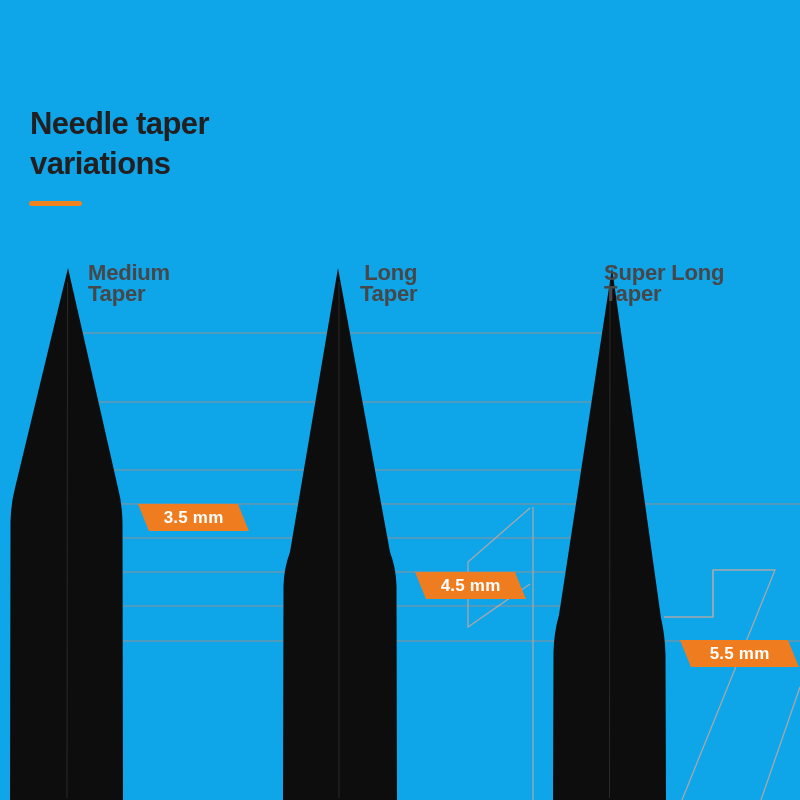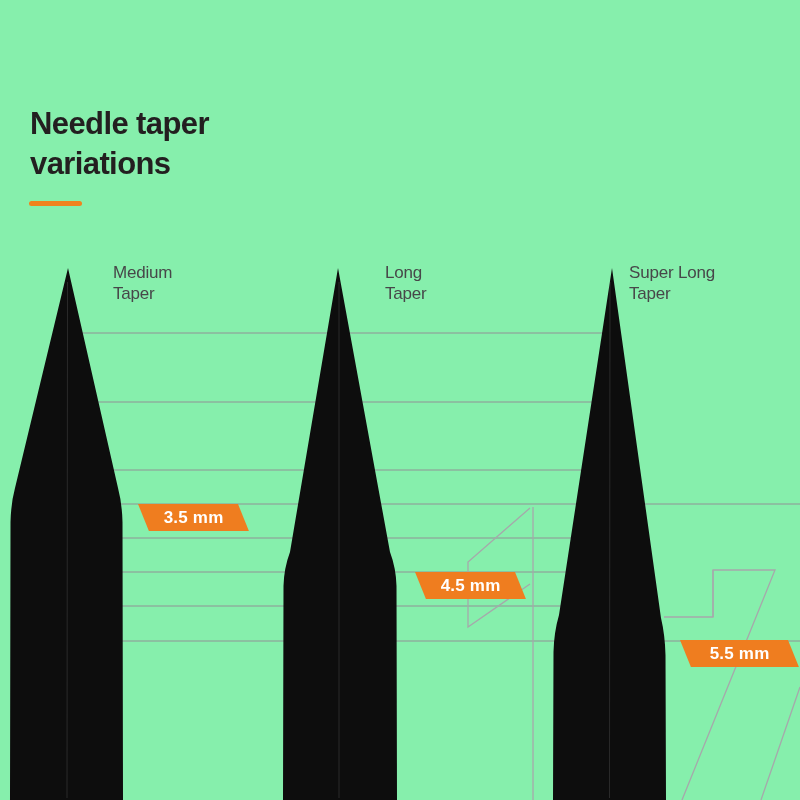--- a/index.html
+++ b/index.html
@@ -1,37 +1,37 @@
 <!DOCTYPE html>
 <html><head>
 <meta charset="utf-8">
 <style>
   html,body{margin:0;padding:0;background:#ffffff;}
   .canvas{
-    position:relative;width:800px;height:800px;background:#86efac;
+    position:relative;width:800px;height:800px;background:#0ea5e9;
     overflow:hidden;font-family:"Liberation Sans", sans-serif;
   }
   svg{position:absolute;left:0;top:0;}
 
   .title{
     position:absolute;left:30px;top:104px;
     font-size:31px;font-weight:bold;line-height:40px;
     letter-spacing:-0.6px;color:#231f20;white-space:pre-line;
   }
   .title-underline{
     position:absolute;left:29px;top:201px;width:53px;height:5px;
     border-radius:2.5px;background:#f0831d;
   }
 
   .needle-label{
-    position:absolute;font-size:17px;font-weight:normal;line-height:21px;
-    color:#474749;letter-spacing:-0.2px;white-space:pre-line;margin-left:25px;
+    position:absolute;font-size:22px;font-weight:bold;line-height:21px;
+    color:#474749;letter-spacing:-0.2px;white-space:pre-line;
   }
   .label-medium{left:88px;top:262px;}
-  .label-long{left:360px;top:262px;}
+  .label-long{left:360px;top:262px;text-align:right;}
   .label-superlong{left:604px;top:262px;}
 
   .tag{
     position:absolute;height:27px;
     background:#ef7d1f;
     transform:skewX(22deg);transform-origin:0 0;
     display:flex;align-items:center;justify-content:center;
   }
   .tag span{
     transform:skewX(-22deg);

